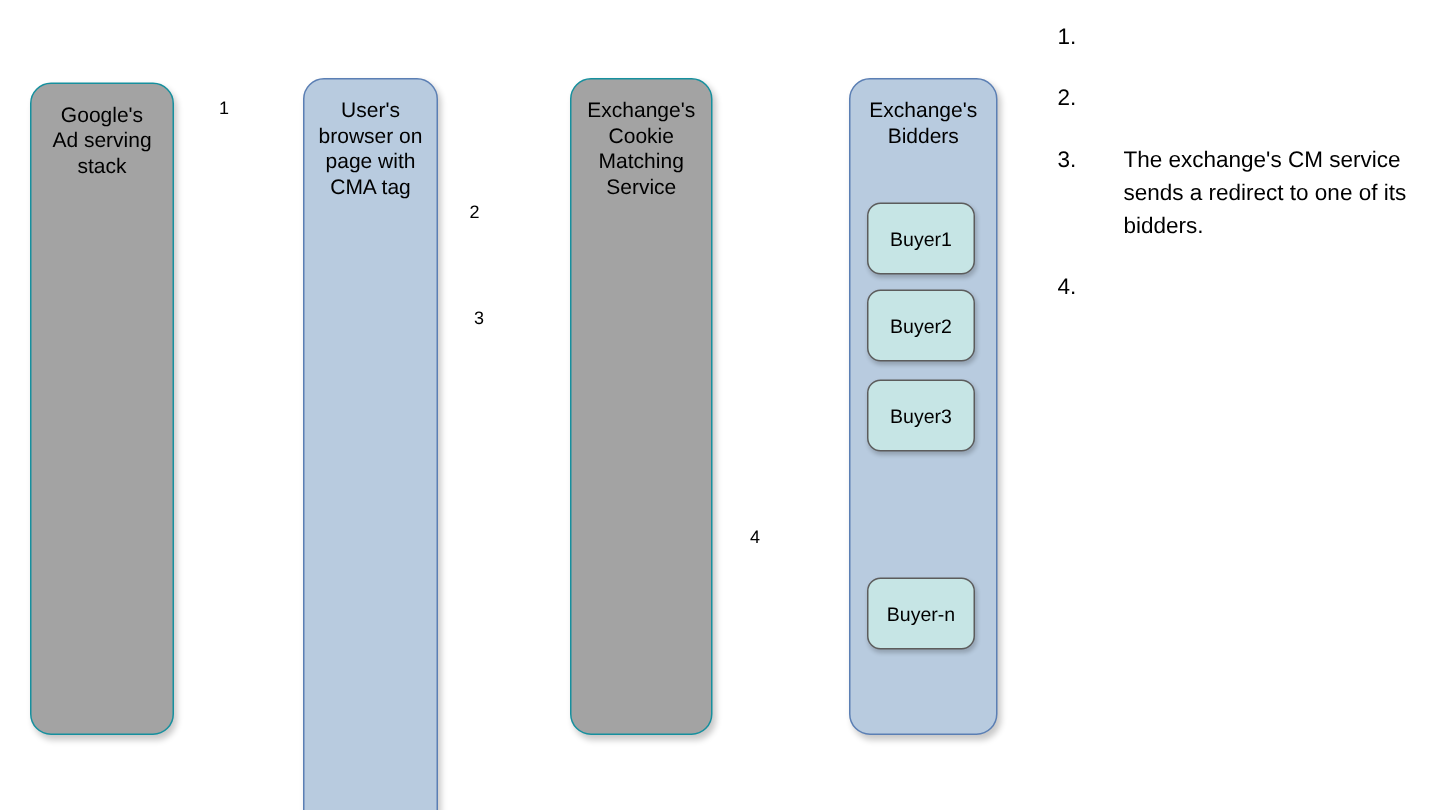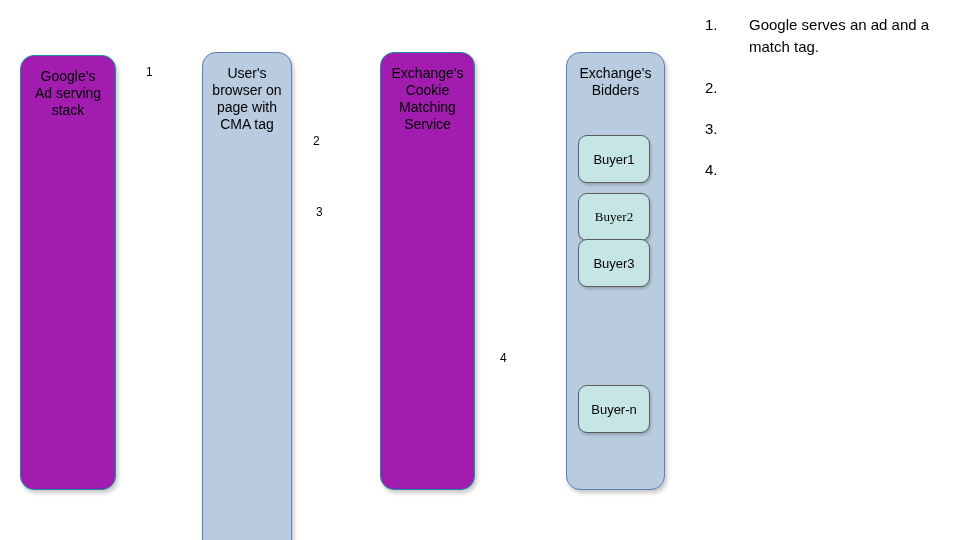--- a/index.html
+++ b/index.html
@@ -33,21 +33,21 @@
     justify-content: center;
   }
   .node .node-label {
     margin-top: 12px;
     font-size: 14px;
     line-height: 17px;
     text-align: center;
     white-space: pre-line;
     padding: 0 6px;
   }
-  .node.green { background: #a21caf; }
+  .node.green { background: #a3a3a3; }
   .node.blue  { background: #b8cbdf; border-color: #5b7fb4; }
 
   #node-google      { left: 20px;  top: 55px;  width: 96px;  height: 435px; }
   #node-browser     { left: 202px; top: 52px;  width: 90px;  height: 540px; }
   #node-cms         { left: 380px; top: 52px;  width: 95px;  height: 438px; }
   #node-bidders     { left: 566px; top: 52px;  width: 99px;  height: 438px; }
 
   .buyer {
     position: absolute;
     left: 578px;
@@ -57,22 +57,22 @@
     background: #c6e5e5;
     border: 1.2px solid #5c5c5c;
     border-radius: 9px;
     display: flex;
     align-items: center;
     justify-content: center;
     font-size: 13px;
     box-shadow: 1px 2px 3px rgba(0,0,0,0.20);
   }
   #buyer-1 { top: 135px; }
-  #buyer-2 { top: 193px; font-family: Liberation Serif, serif; }
-  #buyer-3 { top: 239px; }
+  #buyer-2 { top: 193px; }
+  #buyer-3 { top: 253px; }
   #buyer-n { top: 385px; }
 
   .arrow-label {
     position: absolute;
     font-size: 12px;
     line-height: 12px;
   }
   #arrow-label-1 { left: 146px; top: 66px; }
   #arrow-label-2 { left: 313px; top: 135px; }
   #arrow-label-3 { left: 316px; top: 206px; }
@@ -174,24 +174,24 @@
 </div>
 
 <div class="arrow-label" id="arrow-label-1">1</div>
 <div class="arrow-label" id="arrow-label-2">2</div>
 <div class="arrow-label" id="arrow-label-3">3</div>
 <div class="arrow-label" id="arrow-label-4">4</div>
 
 <div id="steps-list">
   <div class="step-row">
     <div class="step-num">1.</div>
-    <div class="step-text">Google serves an ad and a match tag.</div>
   </div>
   <div class="step-row">
     <div class="step-num">2.</div>
   </div>
   <div class="step-row">
     <div class="step-num">3.</div>
+    <div class="step-text">The exchange's CM service sends a redirect to one of its bidders.</div>
   </div>
   <div class="step-row">
     <div class="step-num">4.</div>
   </div>
 </div>
 
 </body></html>

